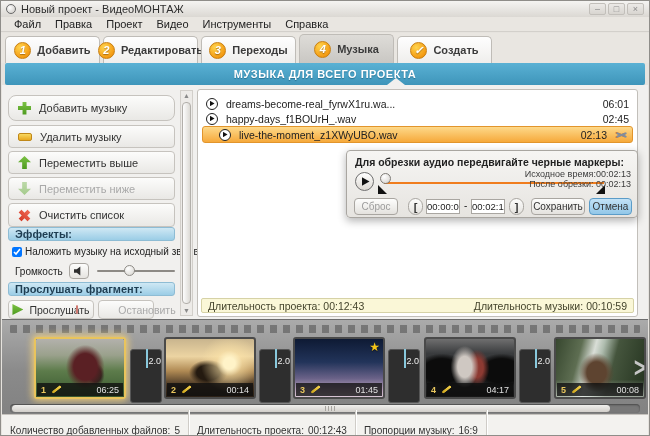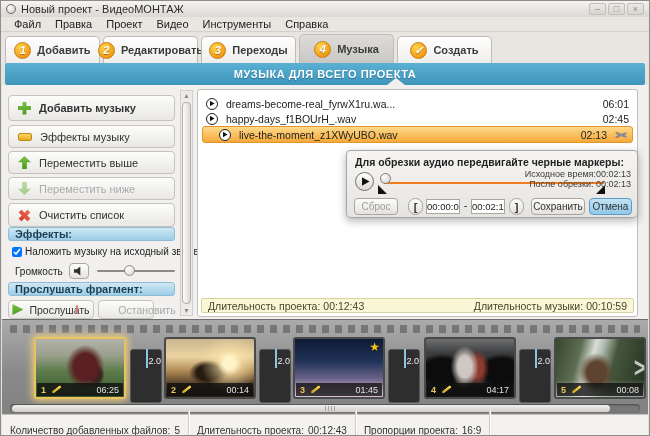--- a/index.html
+++ b/index.html
@@ -39,21 +39,21 @@
   .notch { position:absolute; top:77px; left:386px; width:0; height:0;
     border-left:9px solid transparent; border-right:9px solid transparent; border-bottom:7px solid #f1f0ee; z-index:3; }
 
   
   .content { position:absolute; top:84px; left:1px; right:1px; height:234px; background:#f1f0ee; }
 
   
   .sbtn { position:absolute; left:7px; width:167px; display:flex; align-items:center; gap:8px;
     padding-left:9px; font-size:11px; color:#333; background:linear-gradient(#fcfcfb,#e9e8e5);
     border:1px solid #c6c3be; border-radius:4px; z-index:2; }
-  .sbtn.bold { font-weight:bold; }
+  .sbtn.bold { font-weight:normal;border-radius:8px; }
   .sbtn.disabled { color:#a9a9a9; }
   .icon-plus { width:13px; height:13px; background:linear-gradient(#7cc244,#4d9a1e);
     clip-path:polygon(35% 0,65% 0,65% 35%,100% 35%,100% 65%,65% 65%,65% 100%,35% 100%,35% 65%,0 65%,0 35%,35% 35%); }
   .icon-minus { width:14px; height:8px; background:linear-gradient(#f8d860,#e8a820); border:1px solid #c08818; border-radius:2px; }
   .icon-arrow-up { width:13px; height:13px; background:linear-gradient(#7cc244,#4d9a1e);
     clip-path:polygon(50% 0,100% 48%,68% 48%,68% 100%,32% 100%,32% 48%,0 48%); }
   .icon-arrow-down { width:13px; height:13px; background:linear-gradient(#bcd9a8,#a5cb8d);
     clip-path:polygon(50% 100%,100% 52%,68% 52%,68% 0,32% 0,32% 52%,0 52%); }
   .icon-x { width:13px; height:13px; background:linear-gradient(#ef6a55,#d43c28); transform:rotate(45deg);
     clip-path:polygon(35% 0,65% 0,65% 35%,100% 35%,100% 65%,65% 65%,65% 100%,35% 100%,35% 65%,0 65%,0 35%,35% 35%); }
@@ -221,21 +221,21 @@
   <div class="notch"></div>
 
   <div class="content"></div>
 
   <div class="sbtn bold" style="top:94px;height:26px;">
     <span class="icon-plus"></span>
     <span>Добавить музыку</span>
   </div>
   <div class="sbtn" style="top:124px;height:23px;">
     <span class="icon-minus"></span>
-    <span>Эффекты музыку</span>
+    <span>Удалить музыку</span>
   </div>
   <div class="sbtn" style="top:150px;height:23px;">
     <span class="icon-arrow-up"></span>
     <span>Переместить выше</span>
   </div>
   <div class="sbtn disabled" style="top:176px;height:23px;">
     <span class="icon-arrow-down"></span>
     <span>Переместить ниже</span>
   </div>
   <div class="sbtn" style="top:202px;height:24px;">
@@ -434,18 +434,18 @@
   <div class="statusbar">
     <span class="scell">
       <span>Количество добавленных файлов:</span>
         <b>5</b>
     </span>
     <span class="scell">
       <span>Длительность проекта:</span>
         <b>00:12:43</b>
     </span>
     <span class="scell">
-      <span>Пропорции проекта:</span>
+      <span>Пропорции музыку:</span>
         <b>16:9</b>
     </span>
   </div>
 
 </div>
 
 </body></html>

